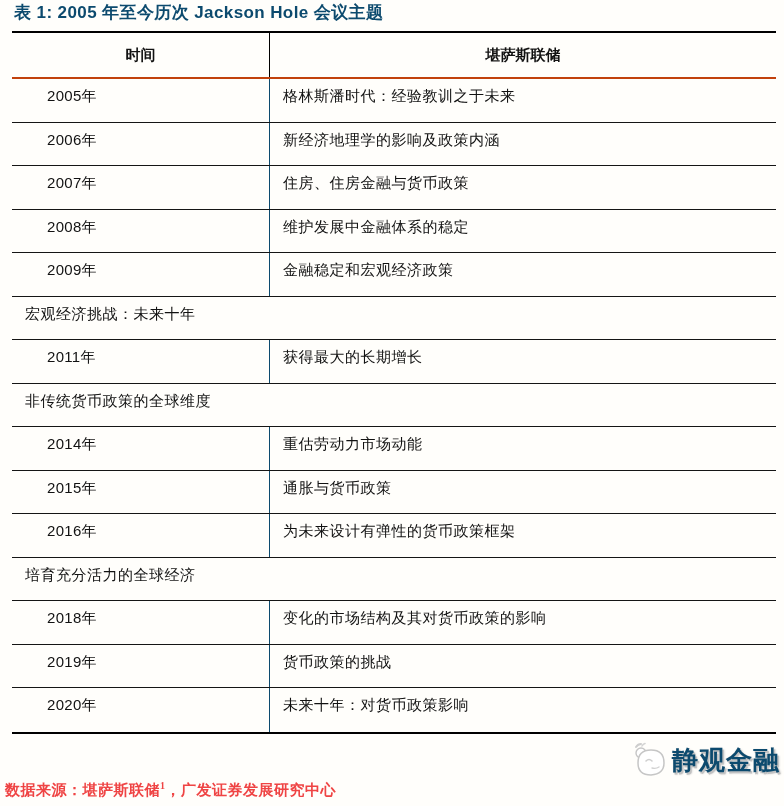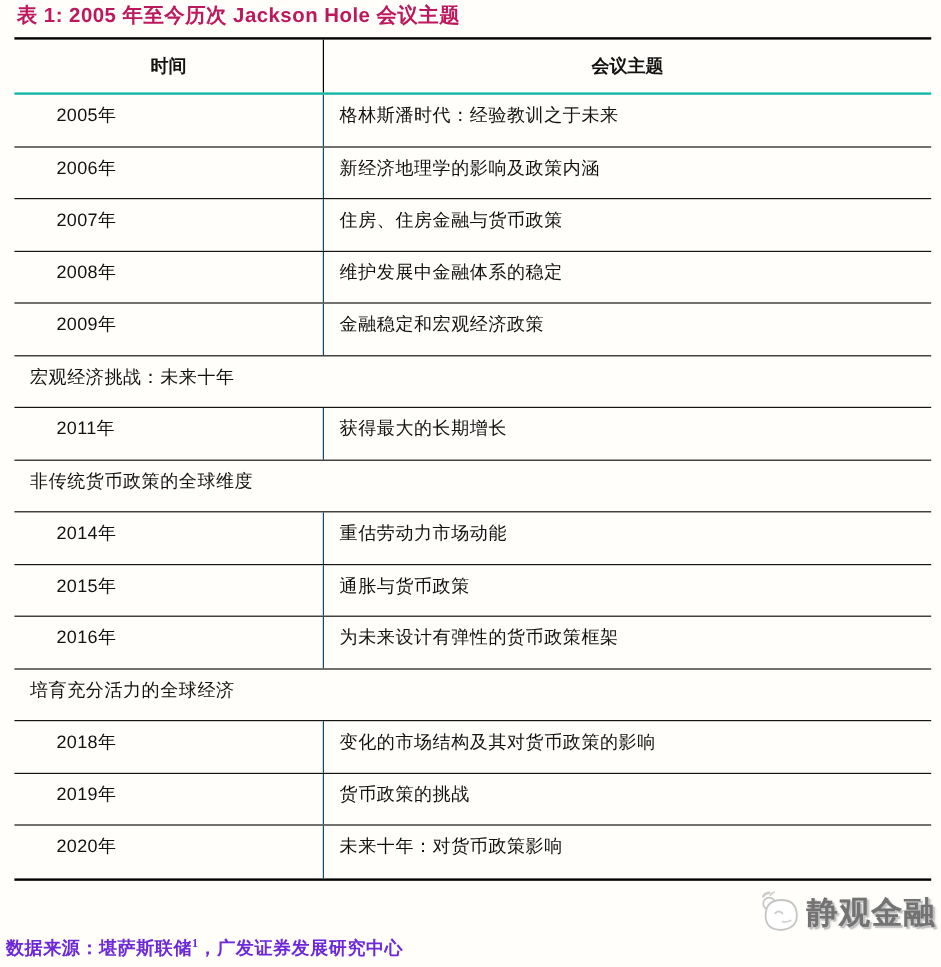--- a/index.html
+++ b/index.html
@@ -10,37 +10,37 @@
     overflow: hidden;
     font-family: "Liberation Sans", sans-serif;
     color: #121212;
   }
   .page-title {
     position: absolute;
     top: 1px; left: 14px;
     font-size: 17px;
     font-weight: bold;
     letter-spacing: 0.4px;
-    color: #be185d;
+    color: #0c4a6e;
     white-space: nowrap;
   }
   .report-table {
     position: absolute;
     top: 31px; left: 12px;
     width: 764px;
     box-sizing: border-box;
     border-top: 2px solid #000;
     border-bottom: 2px solid #000;
     background: transparent;
   }
   .thead {
     display: flex;
     height: 46px;
     box-sizing: border-box;
-    border-bottom: 2px solid #14b8a6;
+    border-bottom: 2px solid #c2410c;
     font-weight: bold;
     font-size: 15px;
   }
   .thead .hcell {
     display: flex;
     align-items: center;
     justify-content: center;
     box-sizing: border-box;
   }
   .hcell.time-col {
@@ -70,56 +70,56 @@
     padding: 8px 0 0 13px;
     font-family: Liberation Serif, serif;
     letter-spacing: 0.5px;
   }
   .source-line {
     position: absolute;
     left: 5px; top: 781px;
     font-size: 15px;
     font-weight: bold;
     font-family: "Liberation Serif", serif;
-    color: #6d28d9;
+    color: #ef4444;
     letter-spacing: 0.5px;
     white-space: nowrap;
     text-align: right;
   }
   .source-line sup {
     font-size: 10px;
     line-height: 0;
   }
   .watermark {
     position: absolute;
     top: 741px; right: 4px;
     display: flex;
     align-items: center;
     z-index: 5;
   }
   .watermark .wm-text {
     font-size: 26px;
     font-weight: bold;
-    color: #737373;
+    color: #0c4a6e;
     letter-spacing: 1px;
     text-shadow: 1.5px 1.5px 0 #c2c2c2, 0 0 1px #d8d8d8, 2px 2px 2px #cfcfcf;
     font-family: Liberation Sans, sans-serif;
     white-space: nowrap;
   }
   .watermark svg { display: block; }
 </style>
 </head>
 <body>
 
 <div class="page-title">表 1: 2005 年至今历次 Jackson Hole 会议主题</div>
 
 <div class="report-table">
   <div class="thead">
     <div class="hcell time-col">时间</div>
-    <div class="hcell theme-col">会议主题</div>
+    <div class="hcell theme-col">堪萨斯联储</div>
   </div>
 
   <div>
 
       <div class="trow">
         <div class="cell-year">2005年</div>
         <div class="cell-theme">格林斯潘时代：经验教训之于未来</div>
       </div>
 
       <div class="trow">

